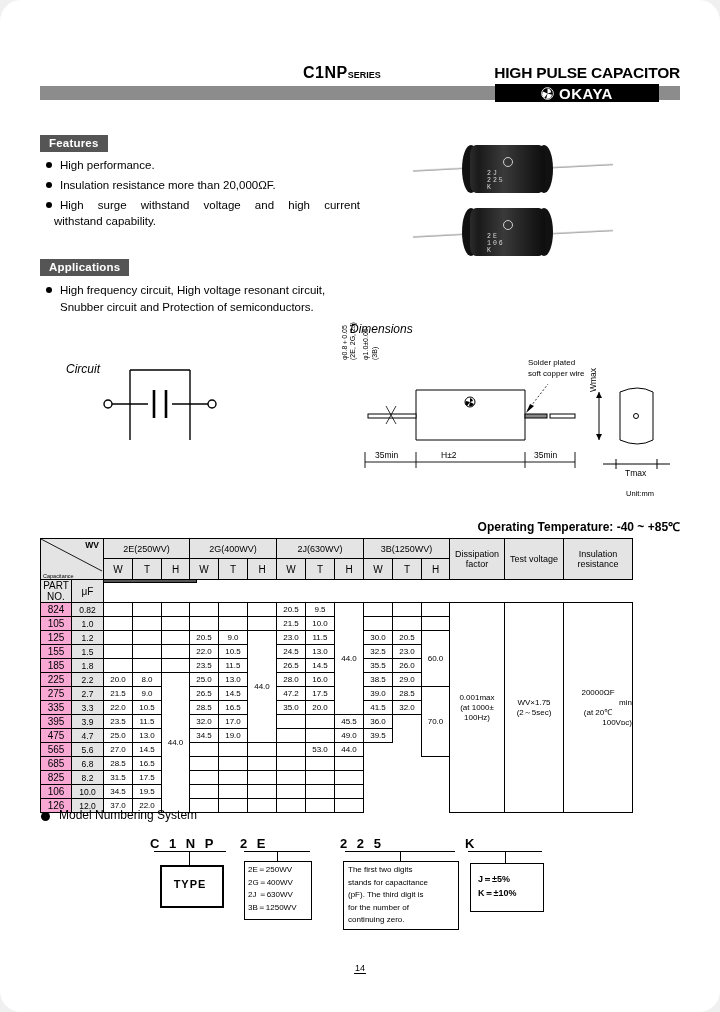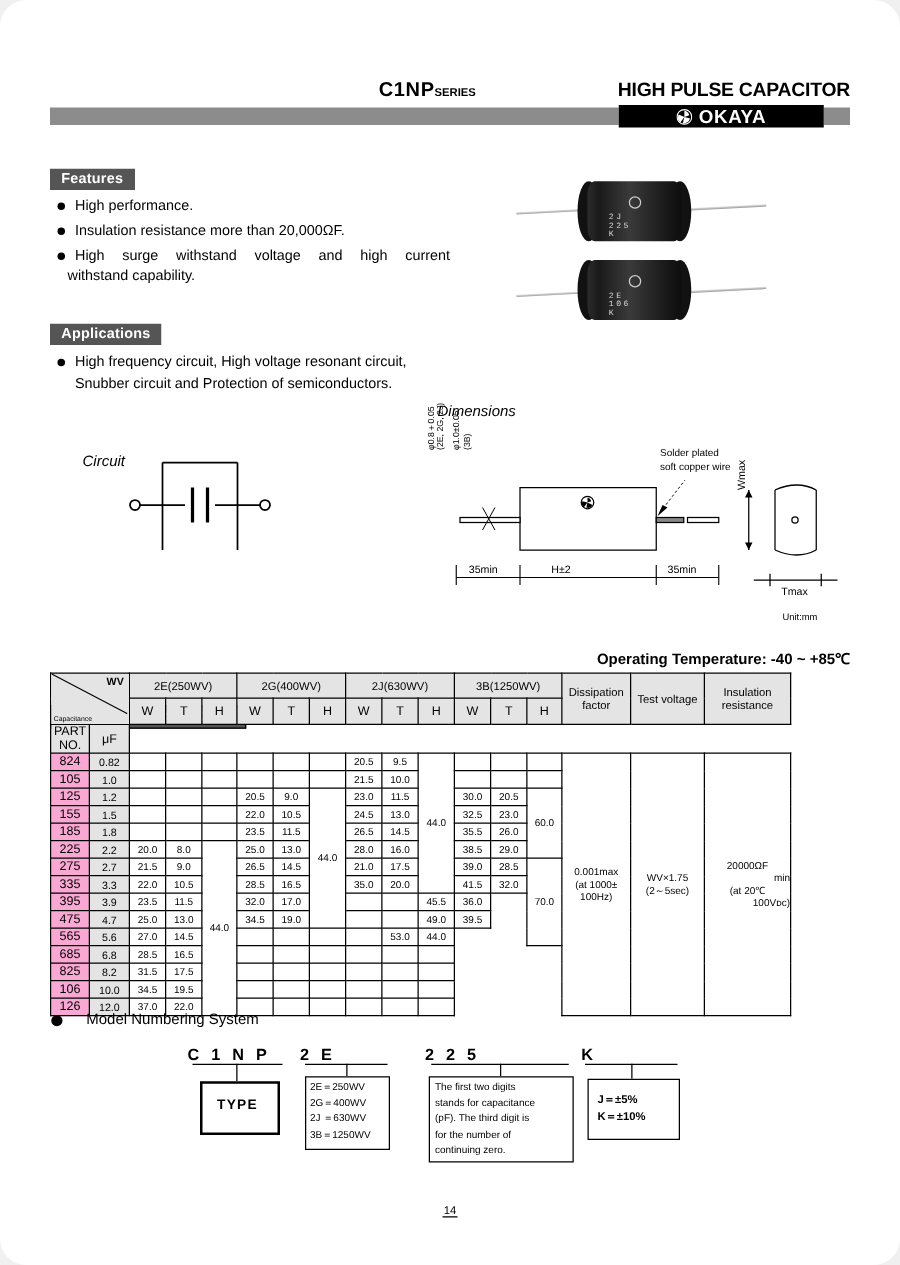--- a/index.html
+++ b/index.html
@@ -367,21 +367,21 @@
             <td class="v">38.5</td>
             <td class="v">29.0</td>
           </tr>
           <tr>
             <td class="pn">275</td>
             <td class="uf">2.7</td>
             <td class="v">21.5</td>
             <td class="v">9.0</td>
             <td class="v">26.5</td>
             <td class="v">14.5</td>
-            <td class="v">21.0</td>
+            <td class="v">47.2</td>
             <td class="v">17.5</td>
             <td class="v">39.0</td>
             <td class="v">28.5</td>
             <td class="h cellbig" rowspan="5">70.0</td>
           </tr>
           <tr>
             <td class="pn">335</td>
             <td class="uf">3.3</td>
             <td class="v">22.0</td>
             <td class="v">10.5</td>
@@ -472,21 +472,21 @@
             <td class="v"></td>
             <td class="v"></td>
             <td class="v"></td>
             <td class="v"></td>
             <td class="v"></td>
             <td class="v"></td>
           </tr>
         </tbody>
   </table>
 
-  <div class="lbl" style="left:41px;top:808px;font-size:12px;padding-left:28px;position:absolute;">
+  <div class="lbl" style="left:41px;top:808px;font-size:12px;padding-left:18px;position:absolute;">
     <span style="position:absolute;left:0;top:4px;width:9px;height:9px;border-radius:50%;background:#000;display:block;"></span>
     <span>Model Numbering System</span>
   </div>
 
   <div class="mdl-code" style="left:150px;top:836px;width:80px;">C 1 N P</div>
   <div class="mdl-line" style="left:154px;top:851px;width:72px;"></div>
   <div class="mdl-vline" style="left:189px;top:851px;height:14px;"></div>
   <div class="mdl-box" style="left:160px;top:865px;width:60px;height:39px;"></div>
   <div class="type-lbl" style="left:160px;top:878px;width:60px;text-align:center;">TYPE</div>
 

